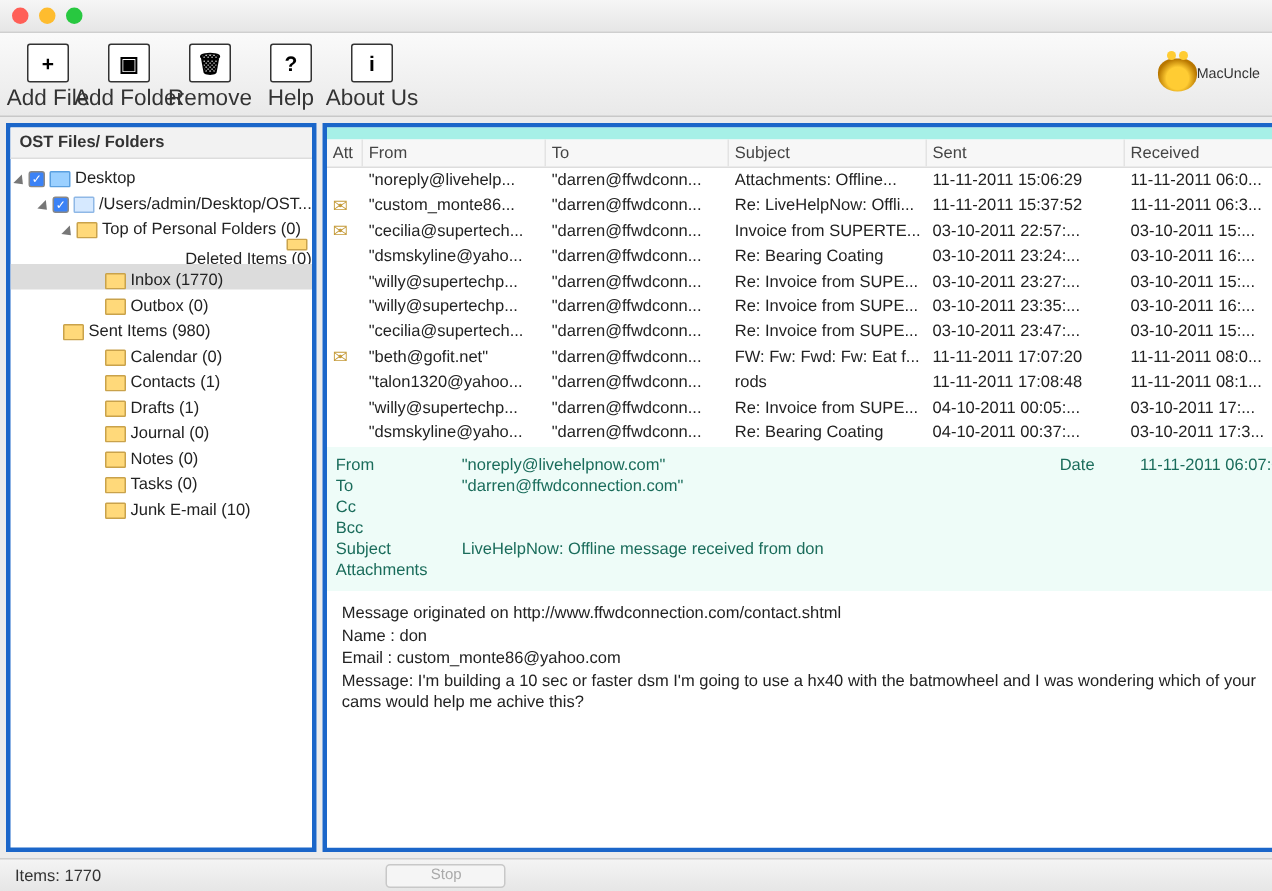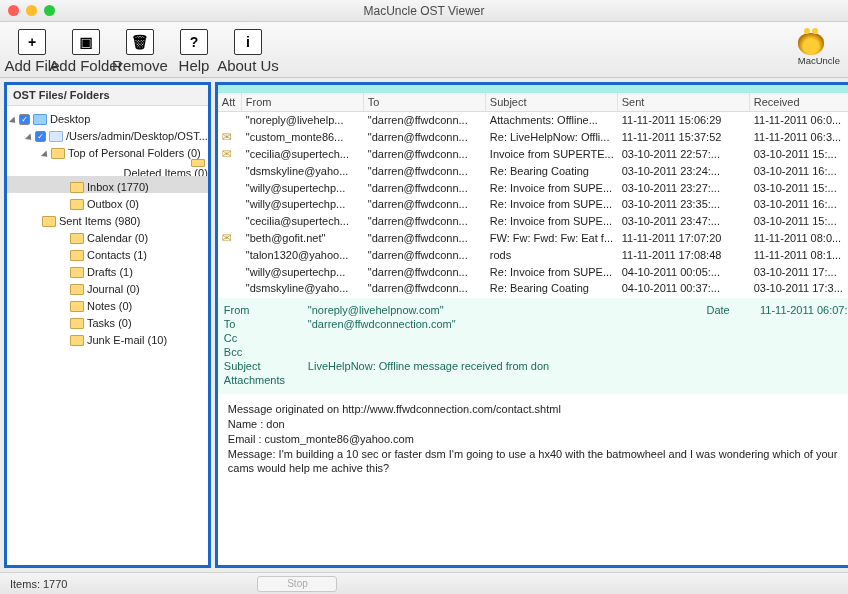--- a/index.html
+++ b/index.html
@@ -11,21 +11,21 @@
 .tl { width: 11px; height: 11px; border-radius: 50%; }
 .tl.red{background:#ff5f57;} .tl.yellow{background:#febc2e;} .tl.green{background:#28c840;}
 .titlebar .title { position:absolute; left:0; right:0; text-align:center; font-size:12px; color:#4a4a4a; pointer-events:none; }
 
 
 .toolbar { height: 56px; background: linear-gradient(#fafafa,#e9e9e9); border-bottom:1px solid #c8c8c8; display:flex; align-items:center; padding: 0 8px; gap: 6px; }
 .tbtn { display:flex; flex-direction:column; align-items:center; justify-content:flex-start; width:48px; cursor:pointer; padding-top:3px; }
 .tbtn .ibox { width:28px; height:26px; border:1px solid #333; border-radius:2px; background:#fff; display:flex; align-items:center; justify-content:center; font-size:14px; font-weight:bold; }
 .tbtn .lbl { margin-top:2px; font-size:15px; color:#333; white-space:nowrap; }
 .tspacer { flex:1; }
-.brand { display:flex; flex-direction:column; align-items:flex-start; }
+.brand { display:flex; align-items:center; }
 .brand .bicn { width:26px; height:22px; background: radial-gradient(circle at 50% 60%,#ffcc33 40%,#b87700 70%); border-radius:50% 50% 60% 60%; position:relative; }
 .brand .bicn::before { content:""; position:absolute; top:-5px; left:6px; width:6px; height:6px; background:#ffcc33; border-radius:50%; }
 .brand .bicn::after { content:""; position:absolute; top:-5px; right:6px; width:6px; height:6px; background:#ffcc33; border-radius:50%; }
 .brand .blbl { font-size:9.5px; color:#333; }
 
 
 .main { flex:1; display:flex; padding:4px; gap:0; }
 .bluebox { border: 3px solid #1b66c9; background:#fff; }
 .leftpanel { width: 224px; display:flex; flex-direction:column; }
 .lp-head { background:#f2f2f2; border-bottom:1px solid #ddd; padding:4px 6px; font-size:11px; color:#333;font-weight:bold; }
@@ -68,21 +68,20 @@
 </style>
 </head>
 <body>
 
 <div class="titlebar">
   <div class="traffic">
     <div class="tl red"></div>
     <div class="tl yellow"></div>
     <div class="tl green"></div>
   </div>
-  <div class="title">MacUncle OST Viewer</div>
 </div>
 
 <div class="toolbar">
   <div id="toolbar-slot" style="display: flex; gap: 6px;">
       <div class="tbtn">
         <div class="ibox">+</div>
         <div class="lbl">Add File</div>
       </div>
       <div class="tbtn">
         <div class="ibox">▣</div>

